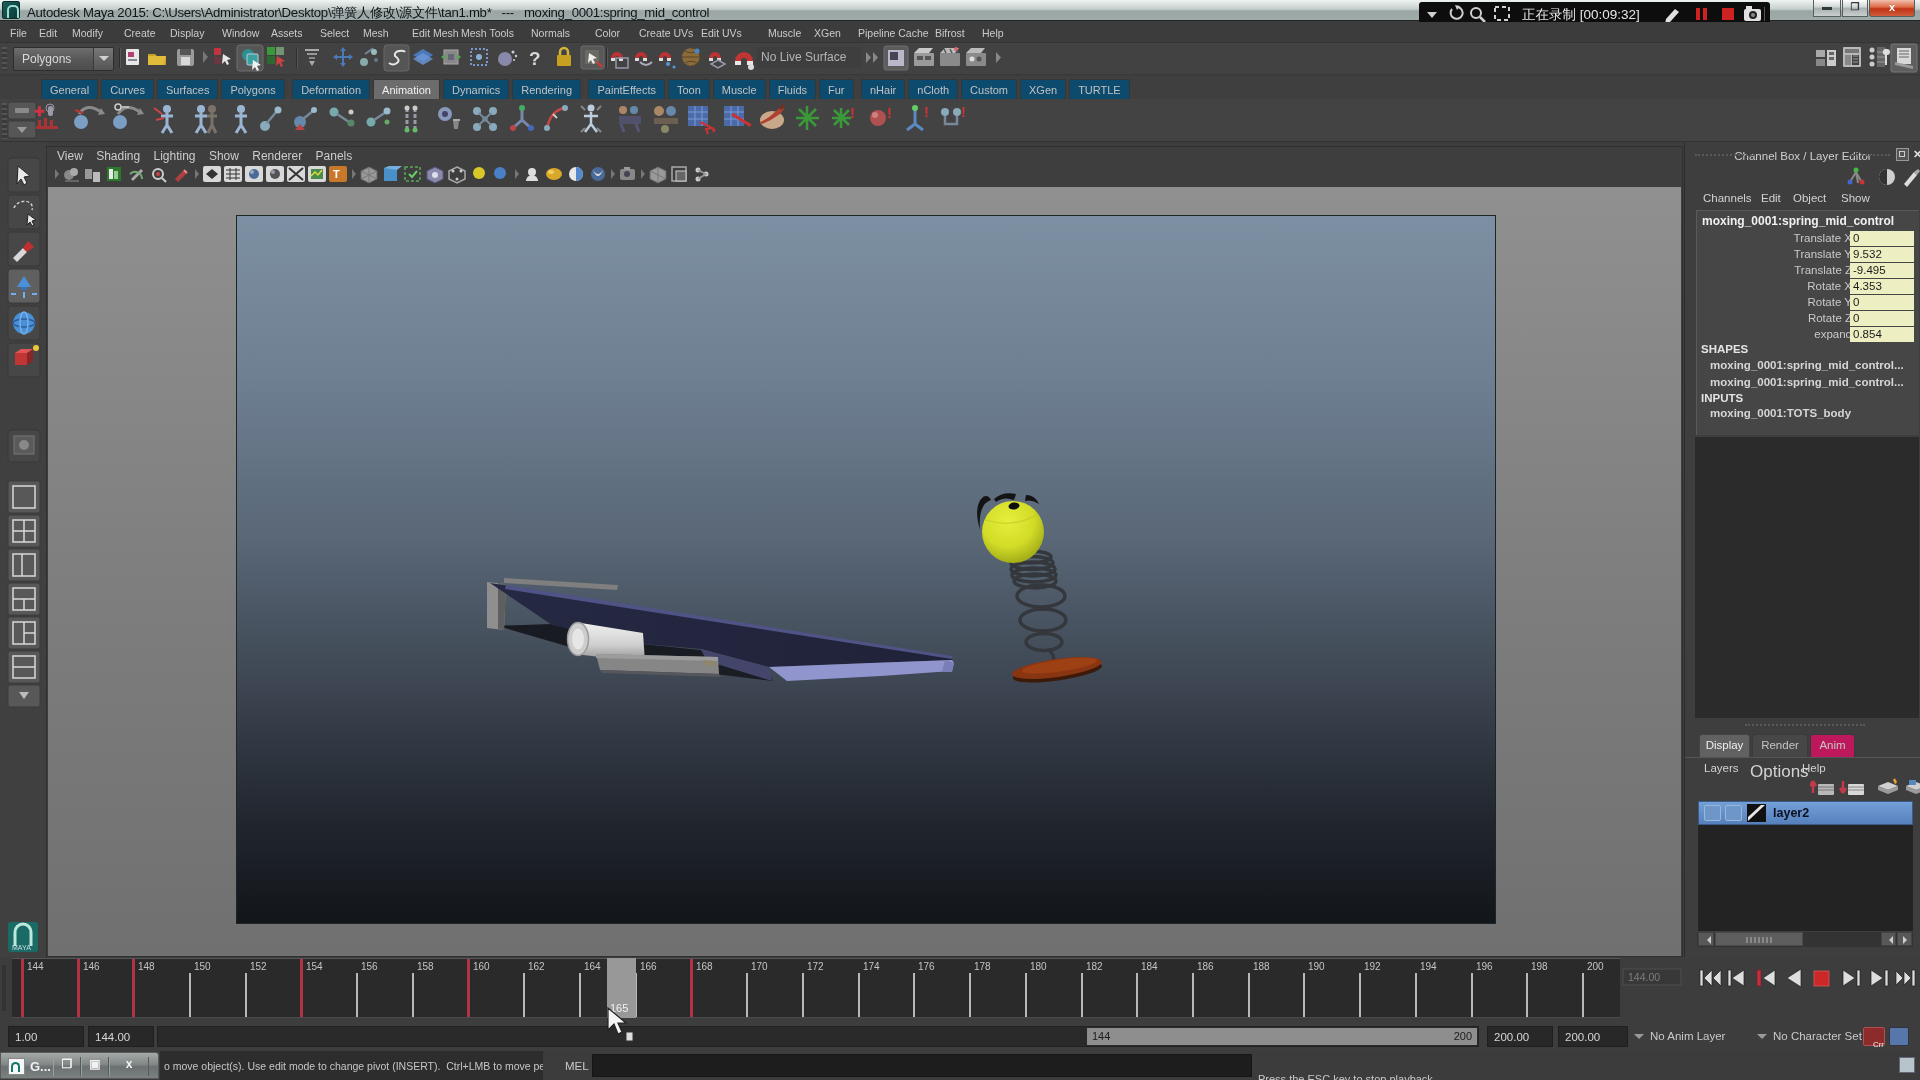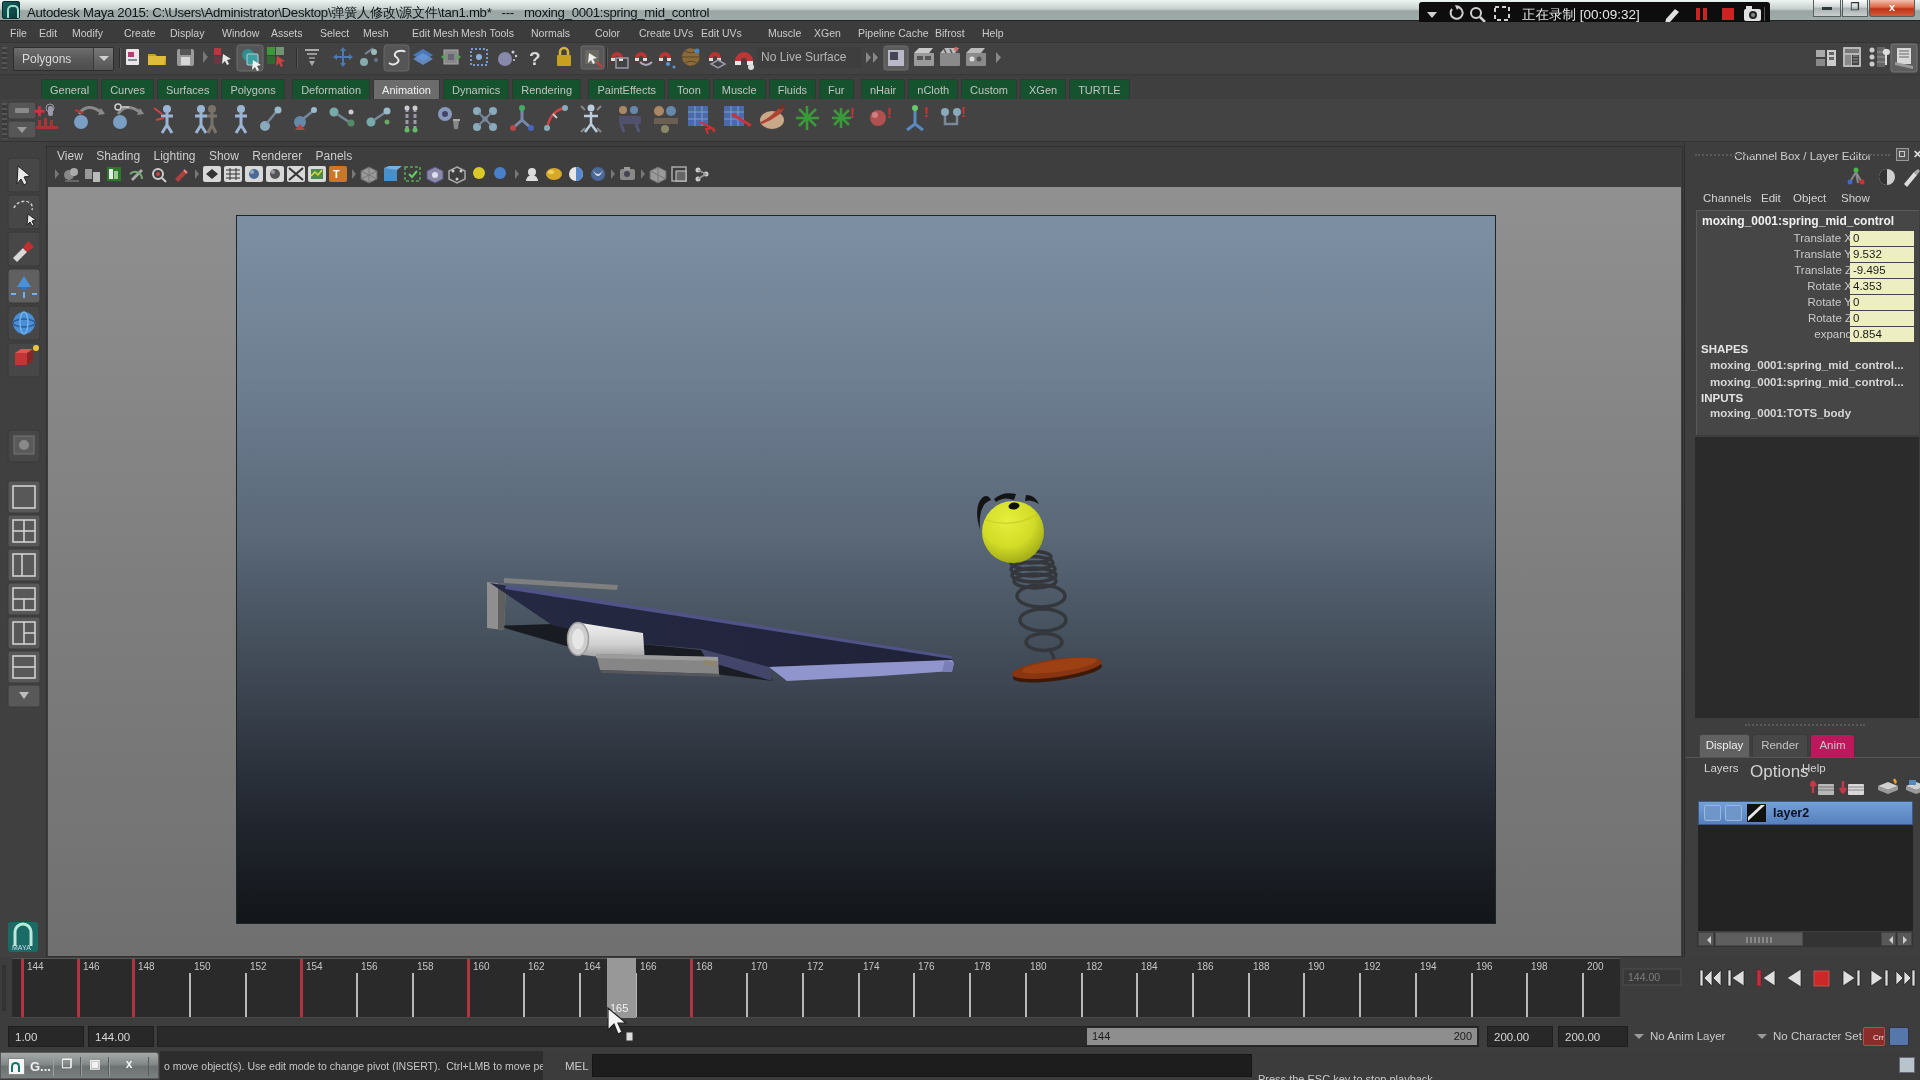--- a/index.html
+++ b/index.html
@@ -37,21 +37,21 @@
 #polydrop .dd { position:absolute; right:0; top:0; width:20px; height:22px; border-left:1px solid #3a3a3a;
   background:linear-gradient(#777,#555); }
 #polydrop .dd:after { content:""; position:absolute; left:5px; top:8px; width:0; height:0;
   border:5px solid transparent; border-top-color:#d0d0d0; }
 #nolive { position:absolute; left:757px; top:4px; width:104px; height:21px; background:#3e3e3e;
   color:#b5b5b5; font-size:12px; padding:3px 0 0 4px; }
 
 
 #shelftabs { left:0; top:76px; width:1920px; height:23px; background:#3f3f3f; }
 #shelftabs div { display:inline-block; height:20px; margin-top:3px; padding:4px 8px 0 8px;
-  background:#14532d; border:1px solid #363636; border-bottom:none; color:#c2c2c2; font-size:11px;
+  background:#0c4a6e; border:1px solid #363636; border-bottom:none; color:#c2c2c2; font-size:11px;
   border-radius:2px 2px 0 0; margin-right:3px;}
 #shelftabs div.sel { background:#6c6c6c; color:#f0f0f0; }
 #shelficons { left:0; top:99px; width:1920px; height:43px; background:#434343; border-bottom:1px solid #333;}
 
 
 #toolcol { left:0; top:142px; width:46px; height:815px; background:#404040; }
 
 
 #viewport { left:46px; top:146px; width:1637px; height:811px; background:#3e3e3e; border:1px solid #303030; }
 #vpmenu { position:absolute; left:10px; top:2px; height:15px; color:#cccccc; font-size:12px; white-space:pre; }
@@ -992,21 +992,21 @@
           <span style="position:absolute;left:5px;top:2px;">144</span>
           <span style="position:absolute;right:5px;top:2px;">200</span>
         </div>
       </div>
     <div class="rfield" style="left:1487px; width:66px;">200.00</div>
     <div class="rfield" style="left:1558px; width:70px;">200.00</div>
     <div class="ddarr" style="left:1634px;"></div>
     <div class="abs" style="left:1650px; top:8px; color:#c9c9c9; font-size:11.5px;">No Anim Layer</div>
     <div class="ddarr" style="left:1757px;"></div>
     <div class="abs" style="left:1773px; top:8px; color:#c9c9c9; font-size:11.5px;">No Character Set</div>
-    <div class="abs" style="left:1863px; top:5px; width:22px; height:19px; background:#8d2a2a; border:1px solid #b05050; border-radius:2px; color:#eee; font-size:8px; text-align:right; padding-top:5px;">Crr</div>
+    <div class="abs" style="left:1863px; top:5px; width:22px; height:19px; background:#8d2a2a; border:1px solid #b05050; border-radius:2px; color:#eee; font-size:8px; text-align:right; padding-top:12px;">Crr</div>
     <div class="abs" style="left:1889px; top:5px; width:20px; height:19px; background:#5577aa; border:1px solid #334; border-radius:2px;"></div>
   </div>
 
   <div class="abs" id="bottombar">
     <div id="miniwin">
       <div class="abs" style="left:7px; top:5px; width:17px; height:17px; background:#f4f7f6; border:1px solid #888;">
         <div class="abs" style="left:2px; top:3px; width:9px; height:10px; border:2px solid #15756b; border-bottom:none; border-radius:5px 5px 0 0;"></div>
       </div>
       <div class="abs" style="left:29px; top:6px; color:#f0f0f0; font-size:13px; font-weight:bold;">G...</div>
       <div class="mwbtn" style="left:52px; width:28px;">❐</div>

